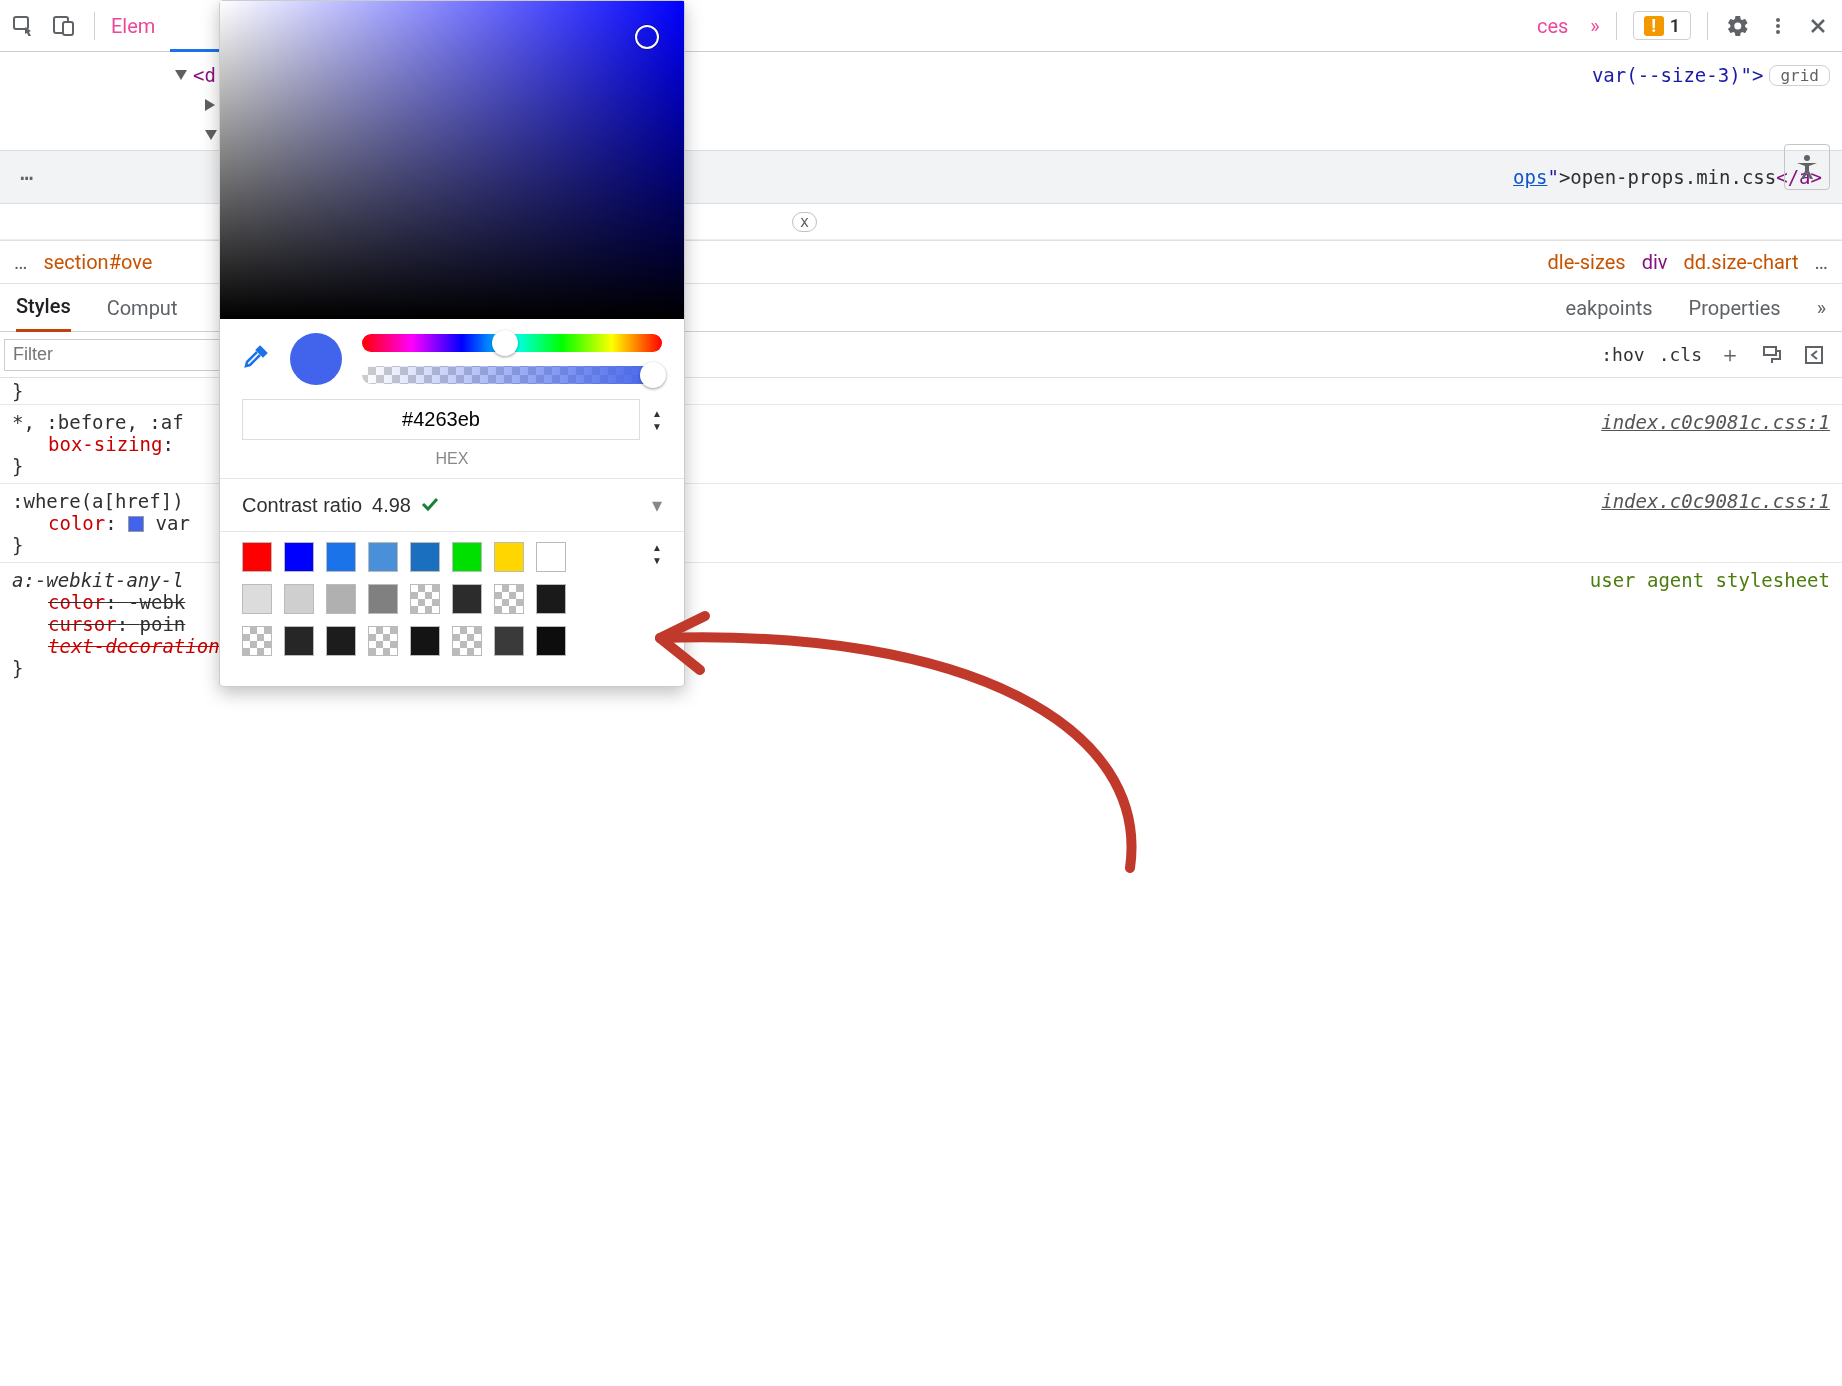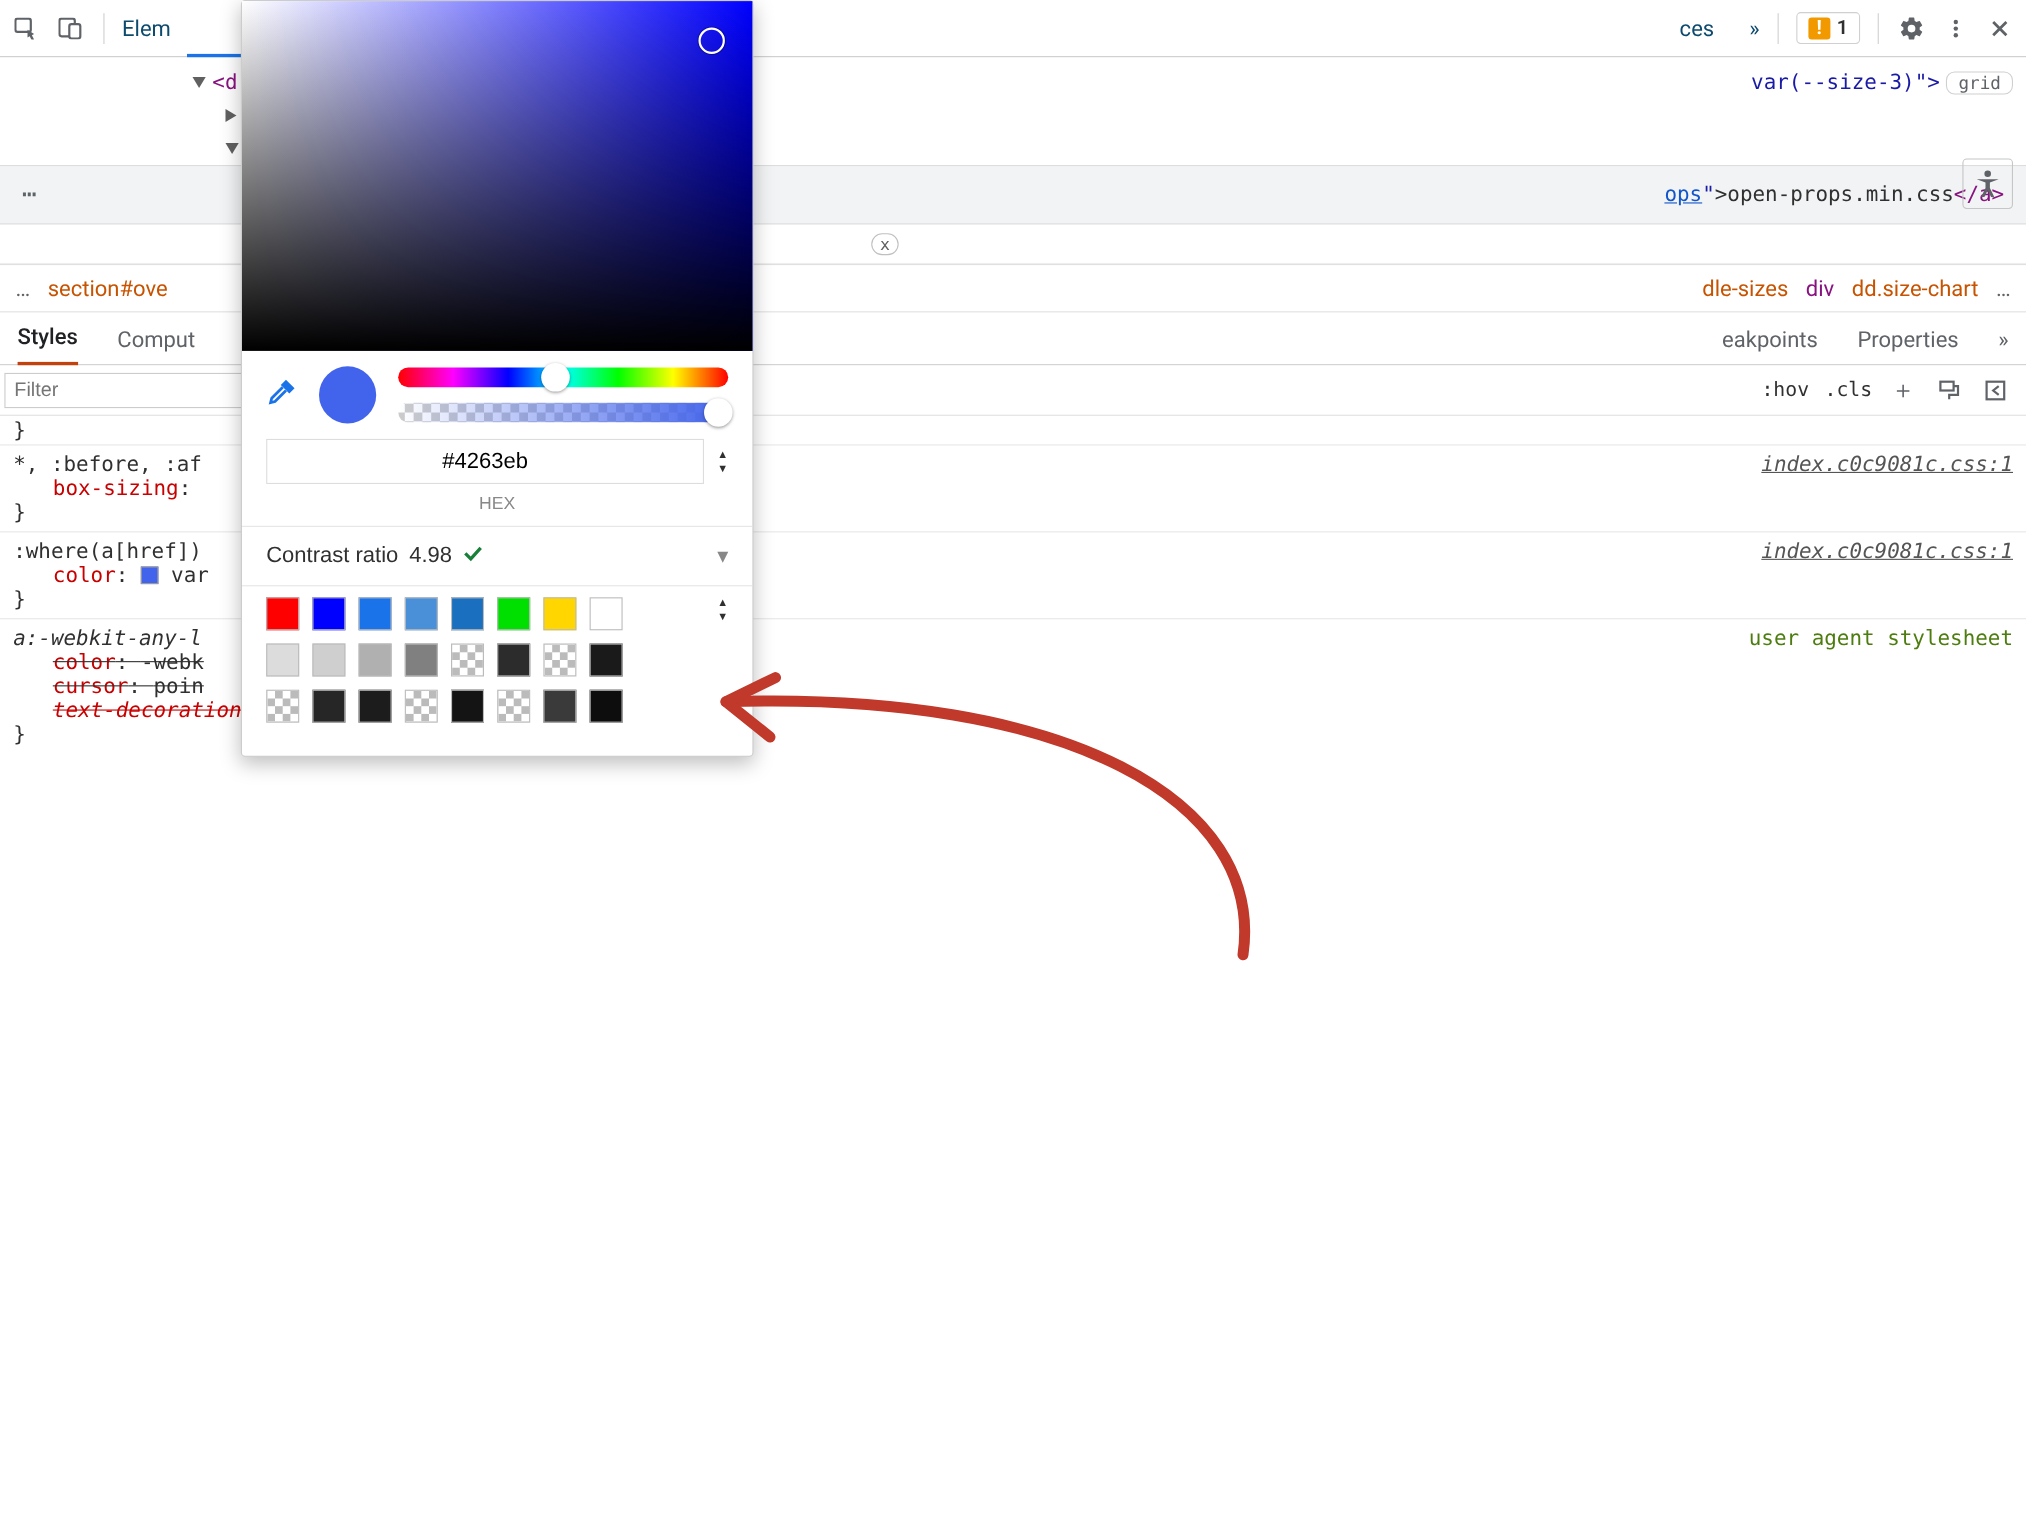--- a/index.html
+++ b/index.html
@@ -13,21 +13,21 @@
 }
 .mono { font-family: Menlo, Monaco, Consolas, monospace; font-size: 19px; }
 .toolbar {
   display: flex;
   align-items: center;
   height: 52px;
   padding: 0 10px;
   border-bottom: 1px solid #ccc;
   gap: 12px;
 }
-.toolbar .tabtext { font-size: 20px; color: #0c4a6e; }
+.toolbar .tabtext { font-size: 20px; color: #ec4899; }
 .spacer { flex: 1; }
 .select-icon, .device-icon {
   width: 28px; height: 24px; display: inline-flex; align-items: center; justify-content: center;
 }
 .badge {
   display: inline-flex; align-items: center; border: 1px solid #d0d0d0; border-radius: 4px;
   padding: 3px 10px; gap: 6px; font-weight: 600;
 }
 .badge .warn { width: 20px; height: 20px; background: #f29900; border-radius: 3px; display: flex; align-items:center; justify-content:center; color:#fff; font-weight:700;}
 .icon-btn { width: 28px; height: 28px; display:inline-flex; align-items:center; justify-content:center; color:#5f6368;}
@@ -133,21 +133,21 @@
   </span>
   <span class="device-icon icon-btn">
     <svg width="22" height="20" viewBox="0 0 22 20">
         <rect x="1" y="1" width="14" height="16" rx="2" fill="none" stroke="#5f6368" stroke-width="2"></rect>
         <rect x="10" y="6" width="10" height="13" rx="2" fill="#fff" stroke="#5f6368" stroke-width="2"></rect>
       </svg>
   </span>
   <div class="vline"></div>
   <span class="tabtext">Elem</span>
   <span class="spacer"></span>
-  <span class="tabtext" style="margin-right:20px">ces</span>
+  <span class="tabtext" style="margin-right:10px">ces</span>
   <span class="tabtext">»</span>
   <div class="vline"></div>
   <span class="badge">
     <span class="warn">!</span>
     <span>1</span>
   </span>
   <div class="vline"></div>
   <span class="icon-btn">
     <svg width="24" height="24" viewBox="0 0 24 24" fill="#5f6368">
         <path d="M19.14,12.94a7,7,0,0,0,.05-.94,7,7,0,0,0-.05-.94l2.11-1.65a.5.5,0,0,0,.12-.64l-2-3.46a.5.5,0,0,0-.61-.22l-2.49,1a7,7,0,0,0-1.62-.94l-.38-2.65A.5.5,0,0,0,13.77,2H9.77a.5.5,0,0,0-.5.42l-.38,2.65a7,7,0,0,0-1.62.94l-2.49-1a.5.5,0,0,0-.61.22l-2,3.46a.5.5,0,0,0,.12.64L4.4,11.06a7,7,0,0,0,0,1.88L2.29,14.59a.5.5,0,0,0-.12.64l2,3.46a.5.5,0,0,0,.61.22l2.49-1a7,7,0,0,0,1.62.94l.38,2.65a.5.5,0,0,0,.5.42h4a.5.5,0,0,0,.5-.42l.38-2.65a7,7,0,0,0,1.62-.94l2.49,1a.5.5,0,0,0,.61-.22l2-3.46a.5.5,0,0,0-.12-.64ZM11.77,15.5A3.5,3.5,0,1,1,15.27,12,3.5,3.5,0,0,1,11.77,15.5Z"></path>

